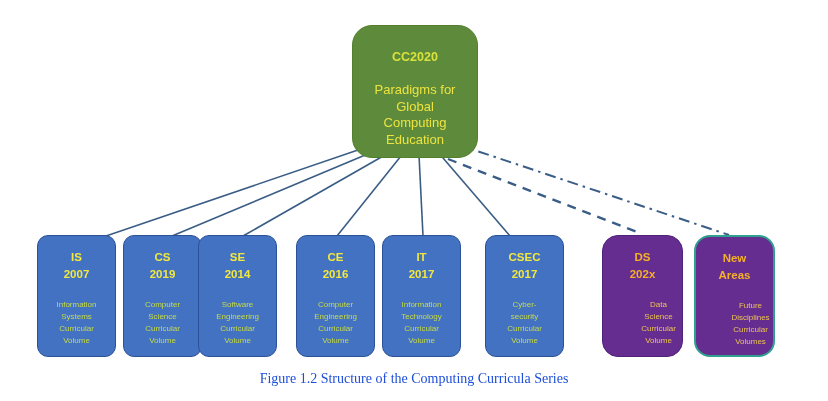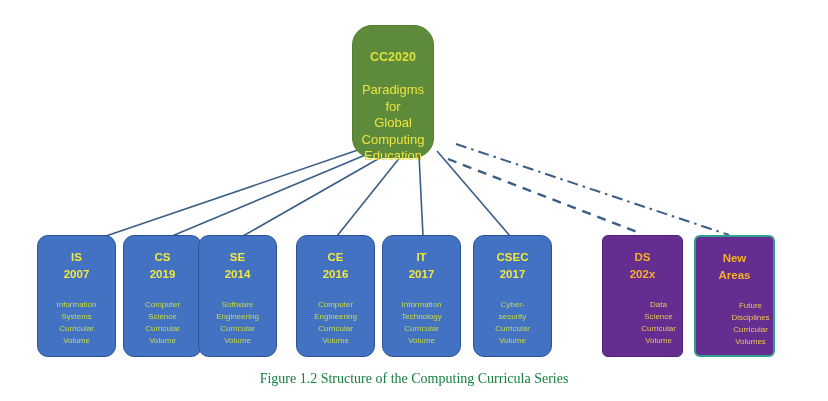--- a/index.html
+++ b/index.html
@@ -26,21 +26,21 @@
     top: 235px;
     height: 122px;
     box-sizing: border-box;
     text-align: center;
     z-index: 2;
   }
   .root-box {
     position: absolute;
     left: 352px;
     top: 25px;
-    width: 82px;
+    width: 126px;
     height: 133px;
     box-sizing: border-box;
     background: #5e8b3b;
     border: 1px solid #53802f;
     border-radius: 20px;
     text-align: center;
     z-index: 2;
   }
   .root-title {
     margin-top: 24px;
@@ -58,21 +58,21 @@
   .volume-box {
     width: 79px;
     background: #4372c2;
     border: 1.5px solid #2c5296;
     border-radius: 11px;
   }
   .future-box {
     width: 81px;
     background: #652d90;
     border: 1.5px solid #50227a;
-    border-radius: 6px;
+    border-radius: 16px;
   }
   .future-box.new-areas {
     border: 2.5px solid #2fa08e;
   }
   .box-abbr {
     margin-top: 13px;
     font-size: 11.5px;
     line-height: 17px;
     font-weight: bold;
   }
@@ -92,21 +92,21 @@
   .volume-box .box-desc { color: #c6da45; }
   .future-box .box-desc { color: #ecc355; padding-left: 32px; }
   .caption {
     position: absolute;
     left: 0;
     top: 371px;
     width: 828px;
     text-align: center;
     font-family: "Liberation Serif", serif;
     font-size: 14px;
-    color: #15803d;
+    color: #1d4ed8;
     z-index: 2;
   }
 </style>
 </head>
 <body>
 
 <div id="canvas">
 
   <svg id="connector-layer" viewBox="0 0 828 401" xmlns="http://www.w3.org/2000/svg">
     <line x1="358" y1="150" x2="106" y2="236" stroke-width="1.6" stroke="#3a5d86"></line>
@@ -165,21 +165,21 @@
 
   <div class="box volume-box" style="left:382px">
     <div class="box-abbr">IT</div>
     <div class="box-year">2017</div>
     <div class="box-desc">Information
 Technology
 Curricular
 Volume</div>
   </div>
 
-  <div class="box volume-box" style="left:473px">
+  <div class="box volume-box" style="left:485px">
     <div class="box-abbr">CSEC</div>
     <div class="box-year">2017</div>
     <div class="box-desc">Cyber-
 security
 Curricular
 Volume</div>
   </div>
 
   <div class="box future-box" style="left:602px">
     <div class="box-abbr">DS</div>

